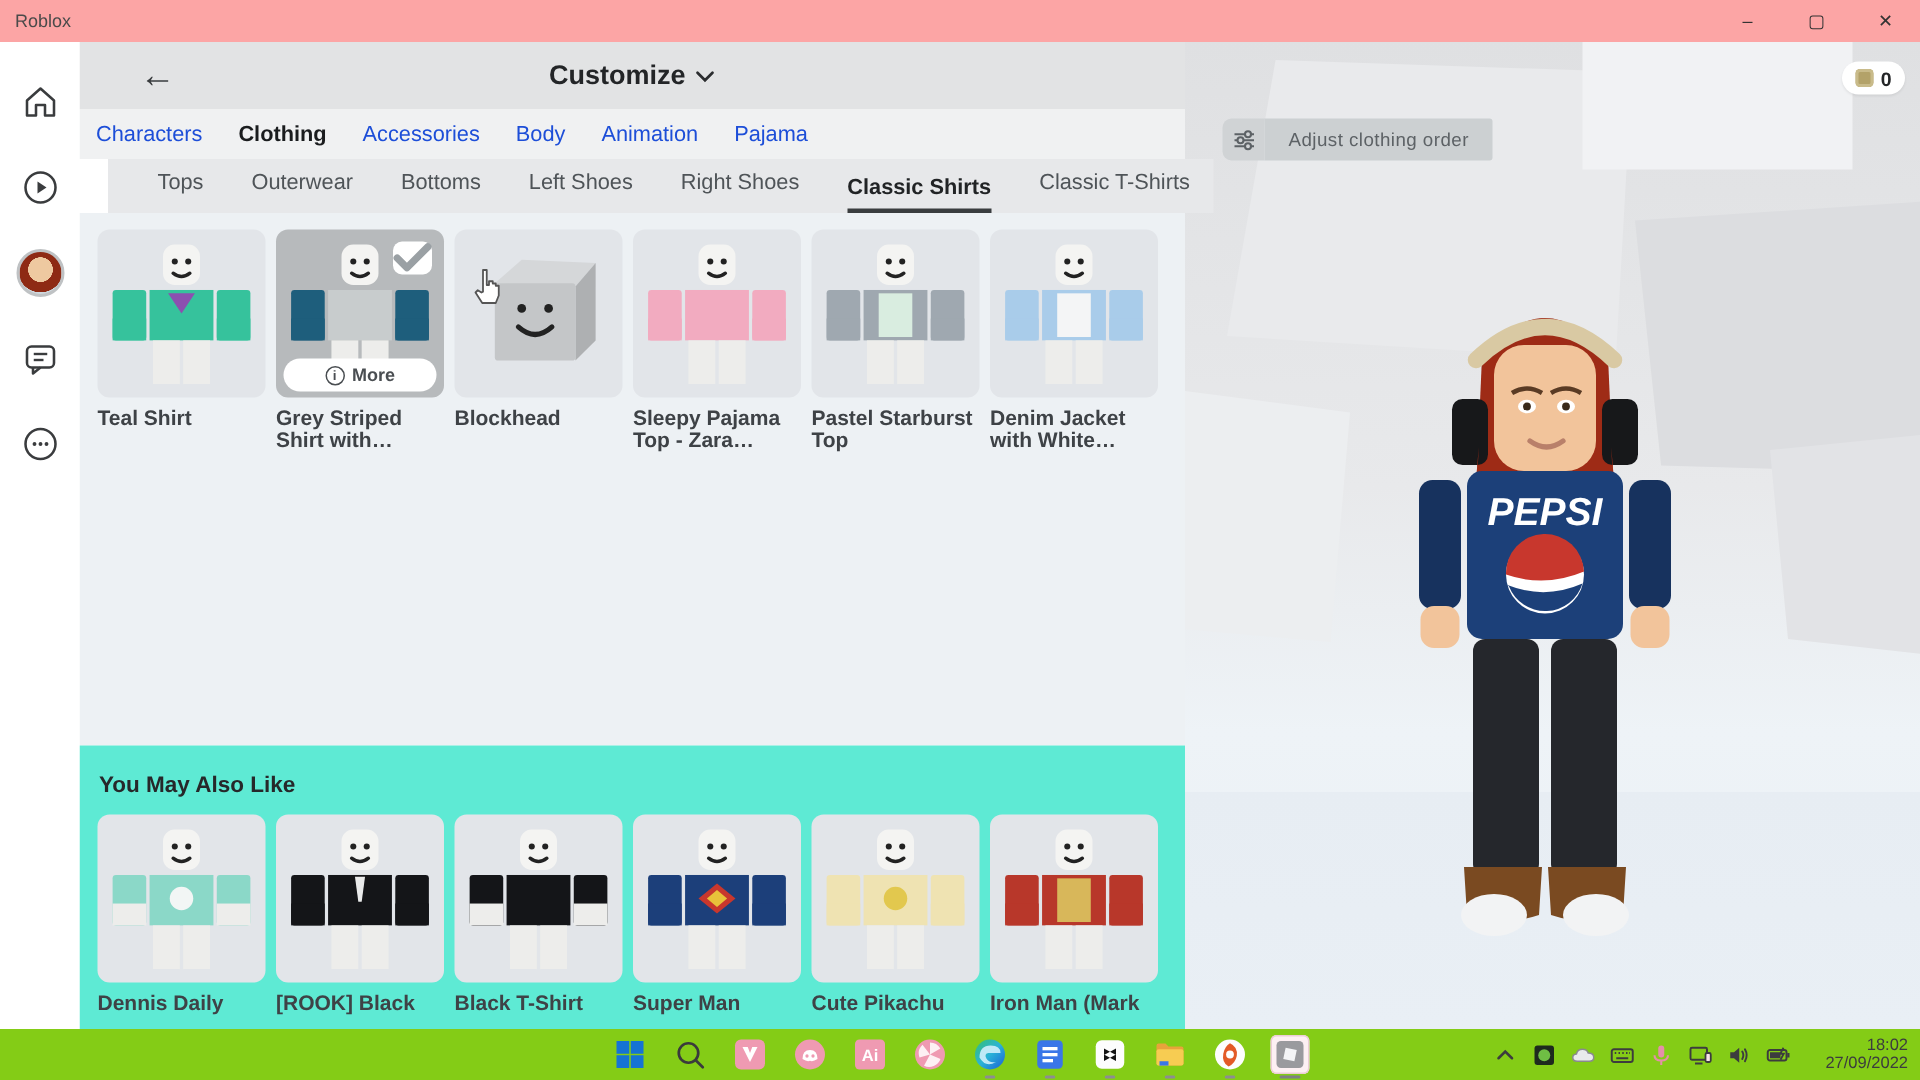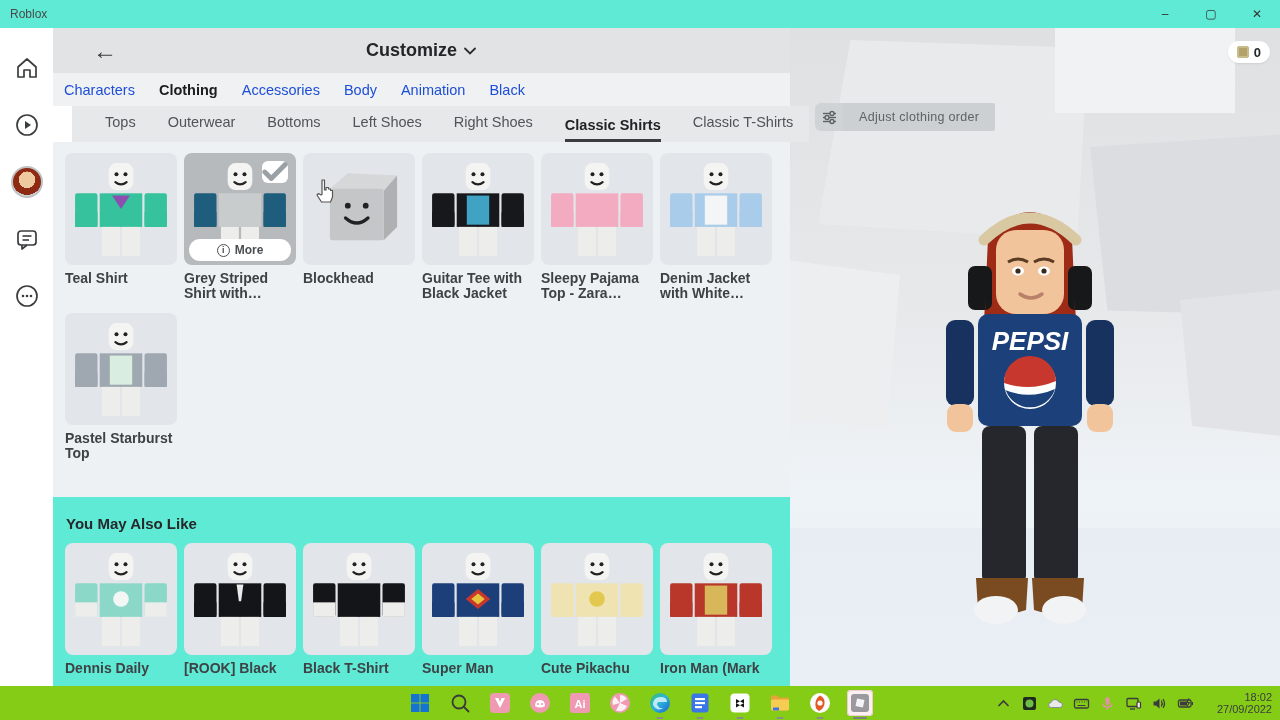--- a/index.html
+++ b/index.html
@@ -1,21 +1,21 @@
 <!DOCTYPE html>
 <html><head>
 <meta charset="utf-8">
 <style>
   * { margin:0; padding:0; box-sizing:border-box; }
   html,body { width:1280px; height:720px; overflow:hidden; }
   body { font-family:"Liberation Sans", sans-serif; background:#fff; position:relative; }
   .abs { position:absolute; }
 
   
-  #titlebar { left:0; top:0; width:1280px; height:28px; background:#5eead4; display:flex; align-items:center; z-index:50; }
+  #titlebar { left:0; top:0; width:1280px; height:28px; background:#fca5a5; display:flex; align-items:center; z-index:50; }
   #titlebar .wtitle { font-size:12px; color:#4a4a4a; padding-left:10px; }
   #wincontrols { margin-left:auto; display:flex; height:100%; }
   .winbtn { width:46px; height:100%; display:flex; align-items:center; justify-content:center; font-size:12px; color:#333; cursor:default; }
 
   
   #rail { left:0; top:28px; width:53px; height:658px; background:#ffffff; z-index:40; display:flex; flex-direction:column; align-items:center; }
   .rail-item { width:34px; height:34px; display:flex; align-items:center; justify-content:center; margin-top:23px; }
   .rail-item svg { width:26px; height:26px; }
   .avatar-chip { width:32px; height:32px; border-radius:50%; border:2px solid #bfc2c4; overflow:hidden; background:radial-gradient(circle at 50% 42%, #eec9a0 0 38%, #8e2a14 39% 70%, #cfd8de 71%); }
 
@@ -46,21 +46,21 @@
   .card-label { margin-top:6px; font-size:14px; line-height:15px; font-weight:bold; color:#3e4246; }
   .checkbadge { position:absolute; top:8px; right:8px; width:26px; height:22px; background:#fff; border-radius:6px; display:flex; align-items:center; justify-content:center; }
   .morepill { position:absolute; left:5px; right:5px; bottom:4px; height:22px; background:#fff; border-radius:11px; display:flex; align-items:center; justify-content:center; gap:5px; font-size:12px; color:#4a4e52; font-weight:bold; }
   .morepill .info { width:13px; height:13px; border:1.3px solid #4a4e52; border-radius:50%; font-size:9px; display:flex; align-items:center; justify-content:center; font-style:normal; }
 
   #cursor { left:313px; top:178px; width:26px; height:28px; z-index:60; }
 
   
   #scene { left:790px; top:28px; width:490px; height:658px; background:linear-gradient(180deg,#dfe0e2 0%,#e8e9eb 45%,#eef3f7 70%,#e9eff5 100%); overflow:hidden; z-index:4; }
   .block { position:absolute; background:#e6e7e9; }
-  #adjust-wrap { position:absolute; left:25px; top:51px; display:flex; align-items:center;margin-top:24px; }
+  #adjust-wrap { position:absolute; left:25px; top:51px; display:flex; align-items:center; }
   #adjust-btn { width:28px; height:28px; background:#d0d3d5; border-radius:6px 0 0 6px; display:flex; align-items:center; justify-content:center; }
   #adjust-label { height:28px; background:#ccd0d2; padding:0 16px; display:flex; align-items:center; font-size:12.5px; color:#5d6266; letter-spacing:.3px; border-radius:0 2px 2px 0; }
   #robux-pill { position:absolute; right:10px; top:13px; height:22px; background:#fff; border-radius:11px; display:flex; align-items:center; gap:5px; padding:0 9px; box-shadow:0 1px 2px rgba(0,0,0,.08); }
   #robux-pill .coin { width:12px; height:12px; background:#b3a269; border-radius:3px; box-shadow:inset 0 0 0 2px #c9bb8a; }
   #robux-pill .amt { font-size:13px; font-weight:bold; color:#232527; }
 
   
   #taskbar { left:0; top:686px; width:1280px; height:34px; background:#84cc16; z-index:100; display:flex; align-items:center; }
   #task-center { position:absolute; left:50%; top:0; height:34px; transform:translateX(-50%); display:flex; align-items:center; gap:14px; }
   .tapp { position:relative; width:26px; height:26px; display:flex; align-items:center; justify-content:center; border-radius:4px; }
@@ -124,21 +124,21 @@
         <path d="M2 2.5 L7 7.5 L12 2.5" stroke="#2b2d2f" stroke-width="1.8" fill="none" stroke-linecap="round"></path>
       </svg>
   </div>
 </div>
 <div id="tabsbar" class="abs">
     <span class="tab">Characters</span>
     <span class="tab active">Clothing</span>
     <span class="tab">Accessories</span>
     <span class="tab">Body</span>
     <span class="tab">Animation</span>
-    <span class="tab">Black</span>
+    <span class="tab">Pajama</span>
   </div>
 <div id="tab-notch" class="abs"></div>
 <div id="subtabsbar" class="abs">
     <span class="subtab">Tops</span>
     <span class="subtab">Outerwear</span>
     <span class="subtab">Bottoms</span>
     <span class="subtab">Left Shoes</span>
     <span class="subtab">Right Shoes</span>
     <span class="subtab active">Classic Shirts</span>
     <span class="subtab">Classic T-Shirts</span>
@@ -205,87 +205,68 @@
         </div>
         <div class="card-label">Blockhead</div>
       </div>
       <div class="card">
         <div class="thumb">
           <svg viewBox="0 0 100 100">
     <rect x="39" y="9" width="22" height="24" rx="7" fill="#f4f4f2"></rect>
     <circle cx="46" cy="19" r="1.8" fill="#222"></circle>
             <circle cx="54" cy="19" r="1.8" fill="#222"></circle>
     <path d="M45 26 Q50 30 55 26" stroke="#222" stroke-width="2" fill="none" stroke-linecap="round"></path>
-    <rect x="9" y="36" width="20" height="30" rx="2" fill="#17181C"></rect>
-    <rect x="71" y="36" width="20" height="30" rx="2" fill="#17181C"></rect>
-    <rect x="9" y="53" width="20" height="13" fill="#17181C"></rect>
-    <rect x="71" y="53" width="20" height="13" fill="#17181C"></rect>
-    <rect x="31" y="36" width="38" height="30" fill="#17181C"></rect>
-            <rect x="40" y="38" width="20" height="26" fill="#41A3C4"></rect>
-    <rect x="33" y="66" width="16" height="26" fill="#ededeb"></rect>
-    <rect x="51" y="66" width="16" height="26" fill="#ededeb"></rect>
-          </svg>
-        </div>
-        <div class="card-label">Guitar Tee with Black Jacket</div>
-      </div>
-      <div class="card">
-        <div class="thumb">
-          <svg viewBox="0 0 100 100">
-    <rect x="39" y="9" width="22" height="24" rx="7" fill="#f4f4f2"></rect>
-    <circle cx="46" cy="19" r="1.8" fill="#222"></circle>
-            <circle cx="54" cy="19" r="1.8" fill="#222"></circle>
-    <path d="M45 26 Q50 30 55 26" stroke="#222" stroke-width="2" fill="none" stroke-linecap="round"></path>
     <rect x="9" y="36" width="20" height="30" rx="2" fill="#F2ABC0"></rect>
     <rect x="71" y="36" width="20" height="30" rx="2" fill="#F2ABC0"></rect>
     <rect x="9" y="53" width="20" height="13" fill="#F2ABC0"></rect>
     <rect x="71" y="53" width="20" height="13" fill="#F2ABC0"></rect>
     <rect x="31" y="36" width="38" height="30" fill="#F2ABC0"></rect>
     <rect x="33" y="66" width="16" height="26" fill="#ededeb"></rect>
     <rect x="51" y="66" width="16" height="26" fill="#ededeb"></rect>
           </svg>
         </div>
         <div class="card-label">Sleepy Pajama Top - Zara…</div>
+      </div>
+      <div class="card">
+        <div class="thumb">
+          <svg viewBox="0 0 100 100">
+    <rect x="39" y="9" width="22" height="24" rx="7" fill="#f4f4f2"></rect>
+    <circle cx="46" cy="19" r="1.8" fill="#222"></circle>
+            <circle cx="54" cy="19" r="1.8" fill="#222"></circle>
+    <path d="M45 26 Q50 30 55 26" stroke="#222" stroke-width="2" fill="none" stroke-linecap="round"></path>
+    <rect x="9" y="36" width="20" height="30" rx="2" fill="#9FA8B0"></rect>
+    <rect x="71" y="36" width="20" height="30" rx="2" fill="#9FA8B0"></rect>
+    <rect x="9" y="53" width="20" height="13" fill="#9FA8B0"></rect>
+    <rect x="71" y="53" width="20" height="13" fill="#9FA8B0"></rect>
+    <rect x="31" y="36" width="38" height="30" fill="#9FA8B0"></rect>
+            <rect x="40" y="38" width="20" height="26" fill="#D9EDE0"></rect>
+    <rect x="33" y="66" width="16" height="26" fill="#ededeb"></rect>
+    <rect x="51" y="66" width="16" height="26" fill="#ededeb"></rect>
+          </svg>
+        </div>
+        <div class="card-label">Pastel Starburst Top</div>
       </div>
       <div class="card">
         <div class="thumb">
           <svg viewBox="0 0 100 100">
     <rect x="39" y="9" width="22" height="24" rx="7" fill="#f4f4f2"></rect>
     <circle cx="46" cy="19" r="1.8" fill="#222"></circle>
             <circle cx="54" cy="19" r="1.8" fill="#222"></circle>
     <path d="M45 26 Q50 30 55 26" stroke="#222" stroke-width="2" fill="none" stroke-linecap="round"></path>
     <rect x="9" y="36" width="20" height="30" rx="2" fill="#A9CCEA"></rect>
     <rect x="71" y="36" width="20" height="30" rx="2" fill="#A9CCEA"></rect>
     <rect x="9" y="53" width="20" height="13" fill="#A9CCEA"></rect>
     <rect x="71" y="53" width="20" height="13" fill="#A9CCEA"></rect>
     <rect x="31" y="36" width="38" height="30" fill="#A9CCEA"></rect>
             <rect x="40" y="38" width="20" height="26" fill="#F4F5F6"></rect>
     <rect x="33" y="66" width="16" height="26" fill="#ededeb"></rect>
     <rect x="51" y="66" width="16" height="26" fill="#ededeb"></rect>
           </svg>
         </div>
         <div class="card-label">Denim Jacket with White…</div>
-      </div>
-      <div class="card">
-        <div class="thumb">
-          <svg viewBox="0 0 100 100">
-    <rect x="39" y="9" width="22" height="24" rx="7" fill="#f4f4f2"></rect>
-    <circle cx="46" cy="19" r="1.8" fill="#222"></circle>
-            <circle cx="54" cy="19" r="1.8" fill="#222"></circle>
-    <path d="M45 26 Q50 30 55 26" stroke="#222" stroke-width="2" fill="none" stroke-linecap="round"></path>
-    <rect x="9" y="36" width="20" height="30" rx="2" fill="#9FA8B0"></rect>
-    <rect x="71" y="36" width="20" height="30" rx="2" fill="#9FA8B0"></rect>
-    <rect x="9" y="53" width="20" height="13" fill="#9FA8B0"></rect>
-    <rect x="71" y="53" width="20" height="13" fill="#9FA8B0"></rect>
-    <rect x="31" y="36" width="38" height="30" fill="#9FA8B0"></rect>
-            <rect x="40" y="38" width="20" height="26" fill="#D9EDE0"></rect>
-    <rect x="33" y="66" width="16" height="26" fill="#ededeb"></rect>
-    <rect x="51" y="66" width="16" height="26" fill="#ededeb"></rect>
-          </svg>
-        </div>
-        <div class="card-label">Pastel Starburst Top</div>
       </div>
     </div>
 </div>
 
 <div id="recs-area" class="abs">
   <div id="recs-heading">You May Also Like</div>
   <div id="recs-grid" class="grid">
       <div class="card">
         <div class="thumb">
           <svg viewBox="0 0 100 100">

